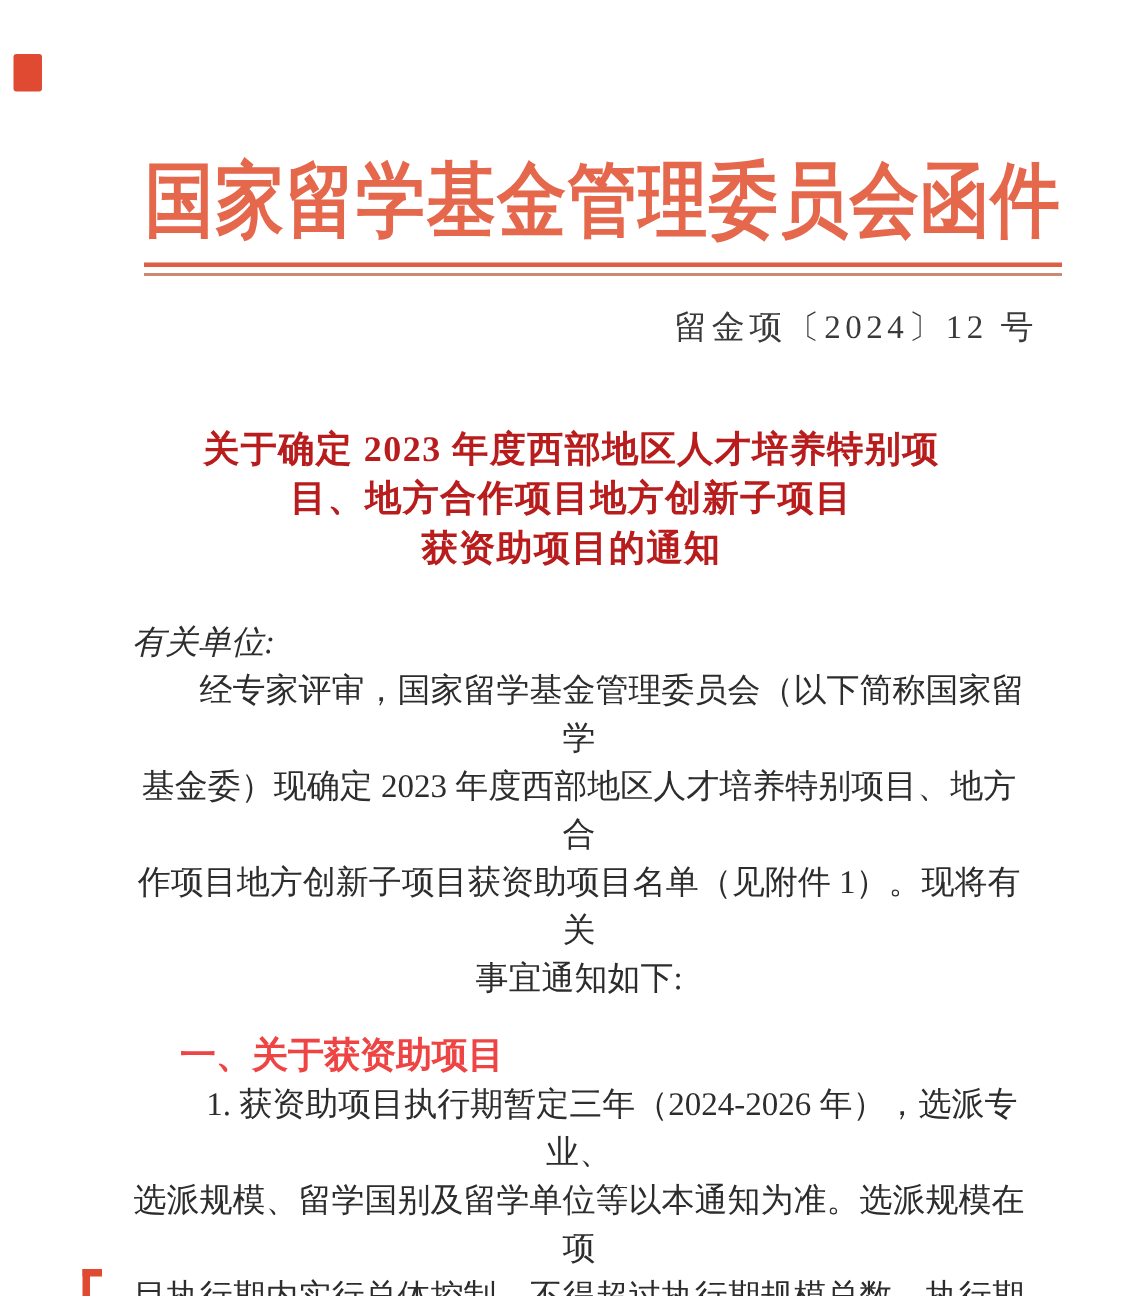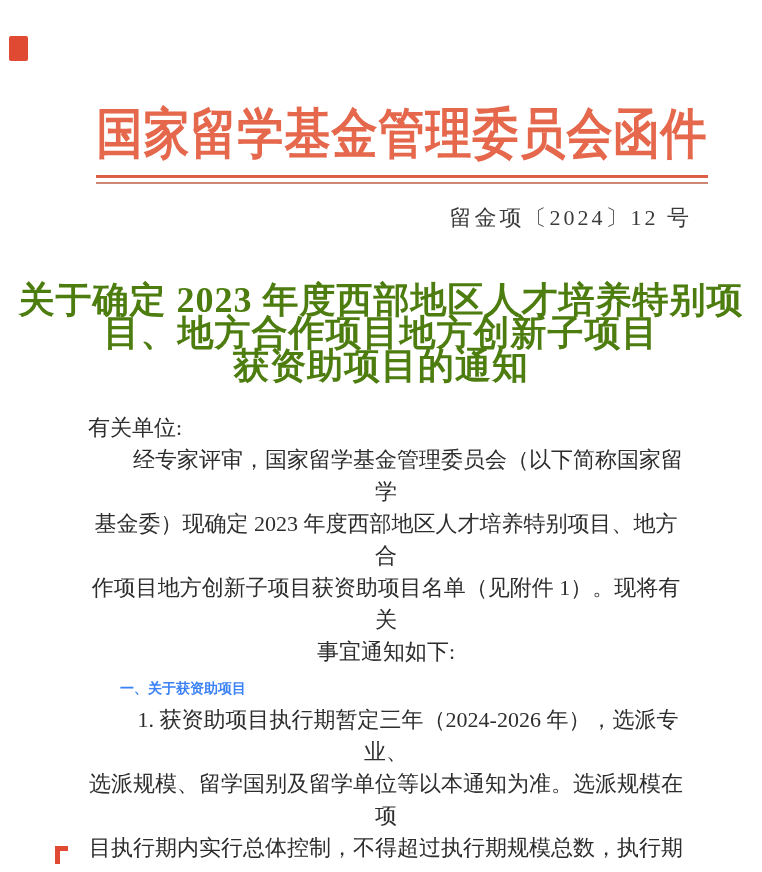--- a/index.html
+++ b/index.html
@@ -69,51 +69,51 @@
     color: #3a3a3a;
     white-space: nowrap;
   }
 
   .notice-title {
     position: absolute;
     top: 284px;
     left: 0;
     width: 762px;
     text-align: center;
-    font-size: 36px;
+    font-size: 24px;
     line-height: 33px;
     font-weight: bold;
-    color: #4d7c0f;
+    color: #b91c1c;
     letter-spacing: 1px;
     white-space: pre-line;
   }
 
   .body-block {
     position: absolute;
     top: 412px;
     left: 88px;
     width: 596px;
     font-size: 22px;
     line-height: 32px;
     color: #2d2d2d;
   }
-  .salutation { white-space: nowrap; }
+  .salutation { white-space: nowrap; font-style: italic; }
   .para {
     white-space: pre-line;
     text-indent: 2em;
     margin: 0;
     text-align: center;
   }
   .section-heading {
-    margin-top: 4px;
+    margin-top: 20px;
     padding-left: 32px;
     font-family: "Liberation Sans", "DejaVu Sans", sans-serif;
     font-weight: bold;
-    font-size: 14px;
-    color: #3b82f6;
+    font-size: 24px;
+    color: #ef4444;
     white-space: nowrap;
   }
 </style>
 </head>
 <body>
 
 <div class="page">
 
   <div class="scan-mark-tl"></div>
   <div class="scan-mark-bl"></div>

